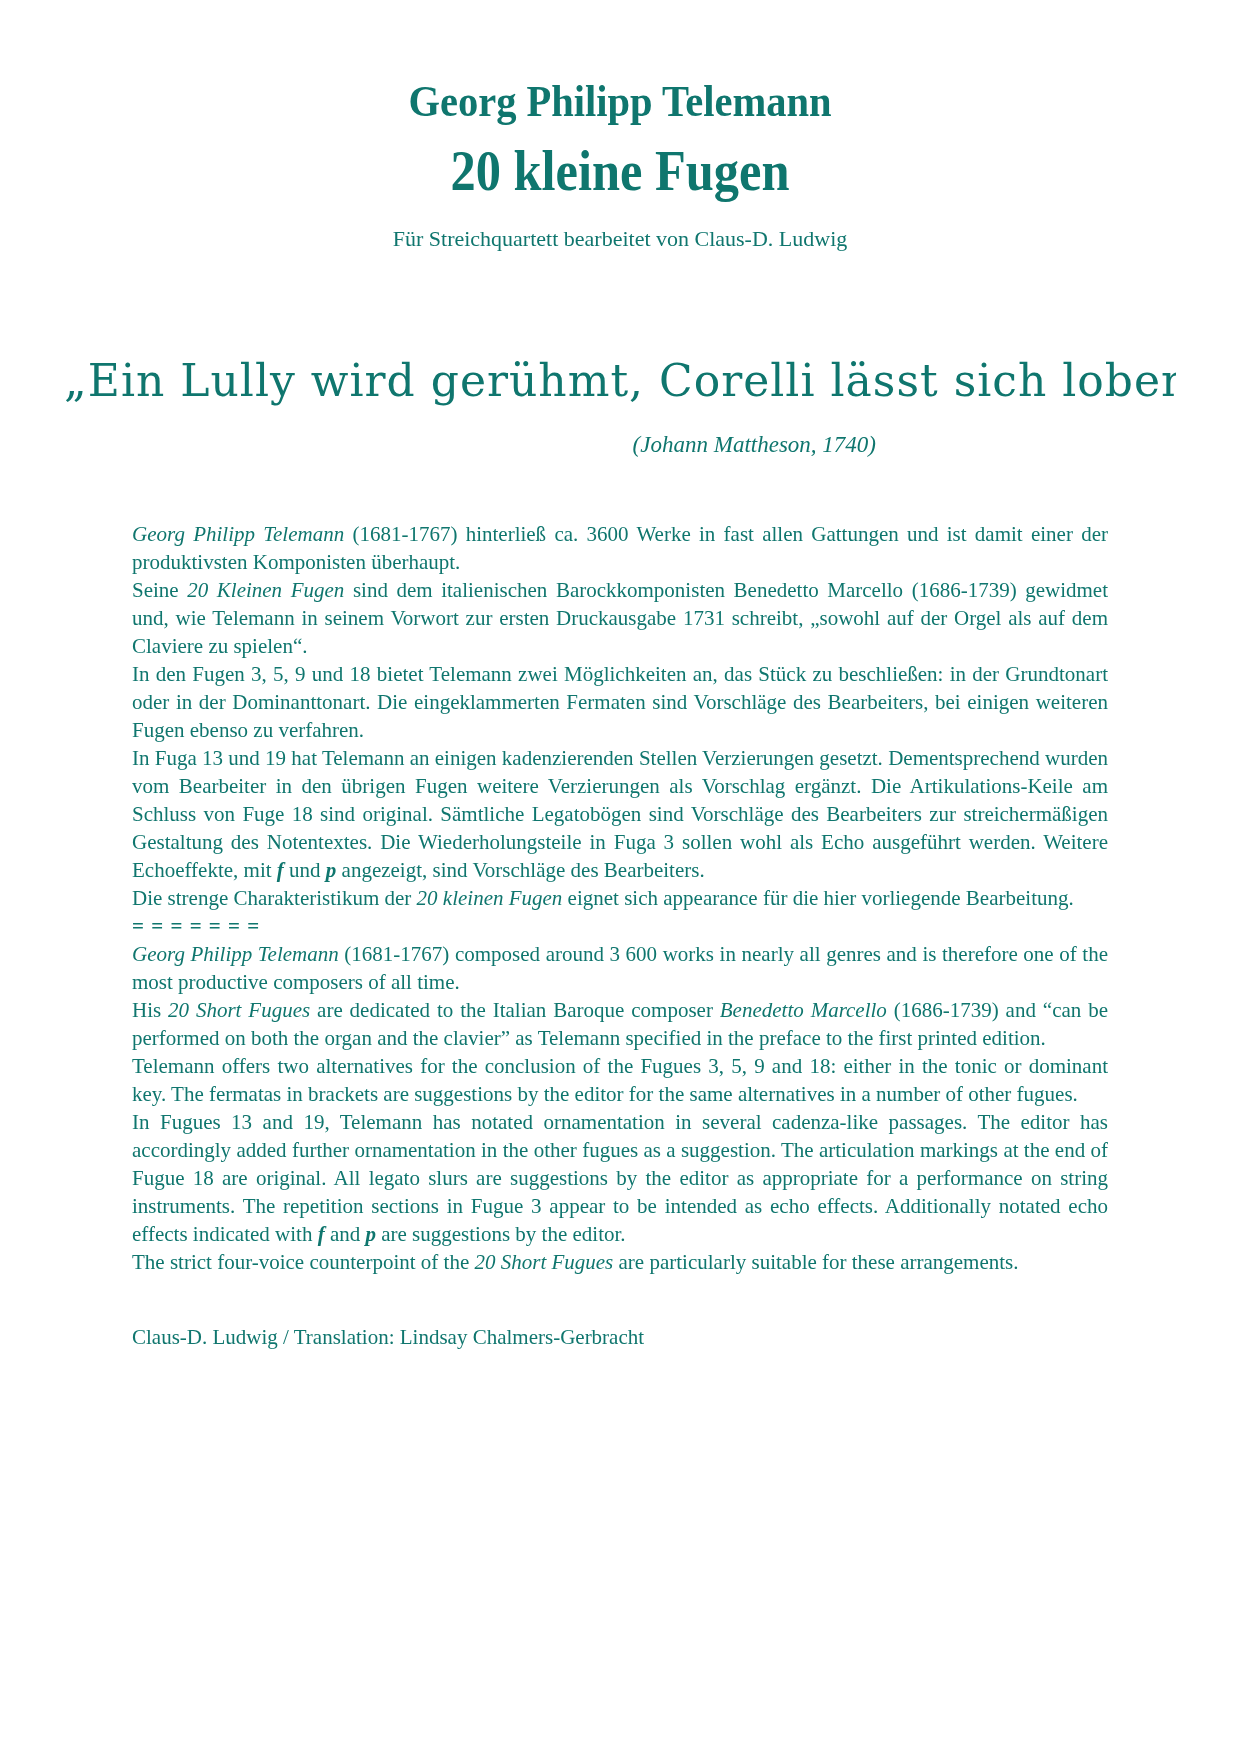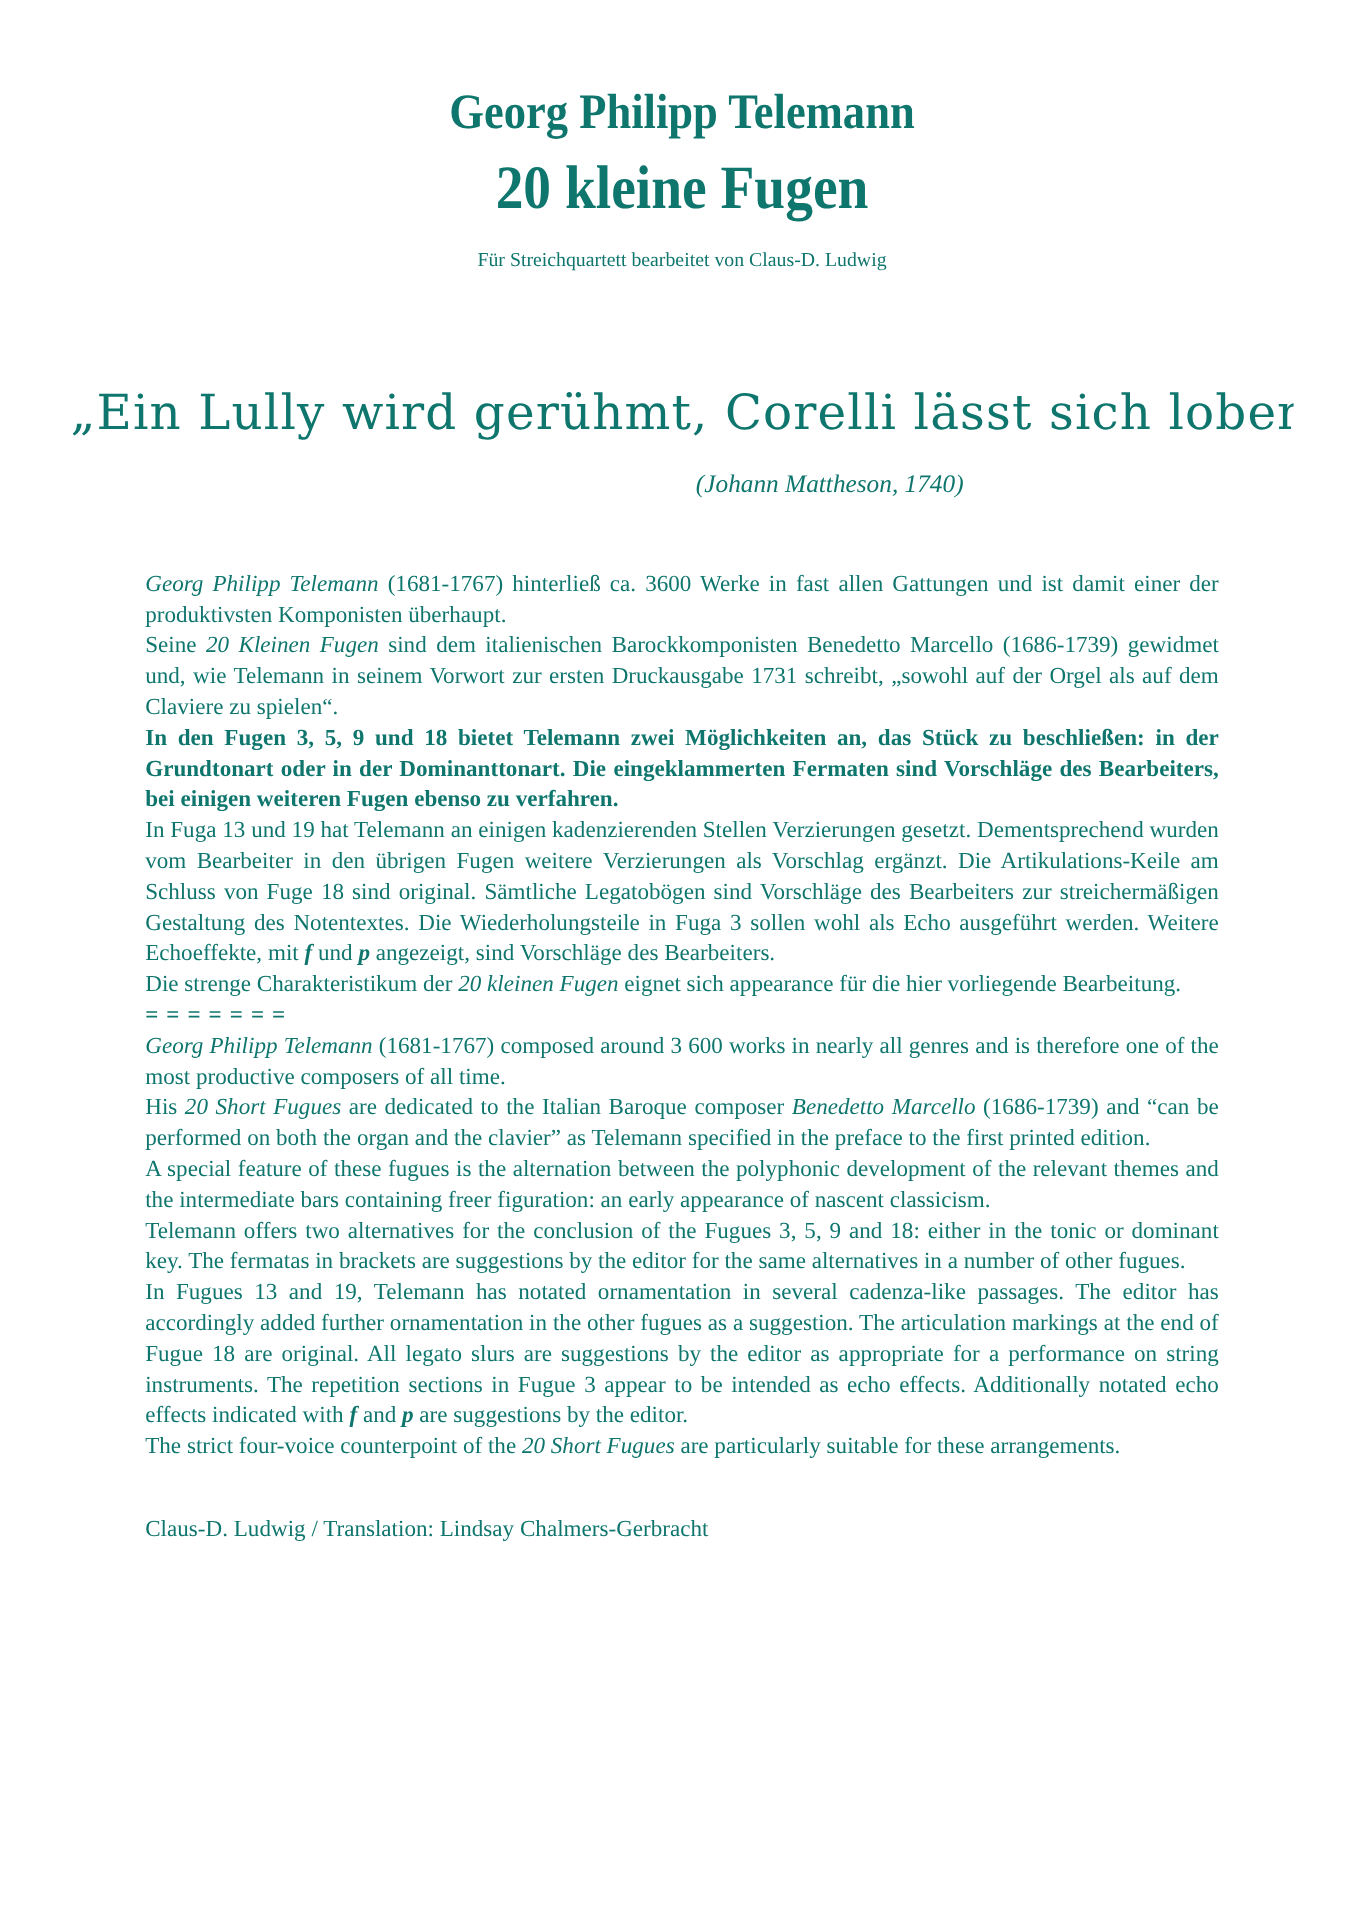--- a/index.html
+++ b/index.html
@@ -28,21 +28,21 @@
     text-align: center;
     font-size: 56px;
     line-height: 1.12;
     font-weight: bold;
     transform: scaleX(0.90);
     transform-origin: 50% 0;
   }
   .byline {
     margin: 24px 0 0 0;
     text-align: center;
-    font-size: 18px;
+    font-size: 22px;
     line-height: 1.2;
   }
   
   .quote {
     margin: 94px 160px 0 0;
     text-align: center;
     font-family: "DejaVu Serif", serif;
     font-size: 44px;
     line-height: 68px;
     letter-spacing: 1px;
@@ -58,21 +58,21 @@
   
   .body-text {
     margin: 62px 68px 0 68px;
     font-size: 21px;
     line-height: 28px;
     text-align: justify;
   }
   .body-text p { margin: 0; }
   .p-de-1 { margin-top: 0; }
   .p-de-2 { margin-top: 22px; }
-  .p-de-3 { margin-top: 17px; font-weight: bold; }
+  .p-de-3 { margin-top: 17px; }
   .p-de-4 { margin-top: 15px; }
   .p-de-5 { margin-top: 9px;  }
   .separator {
     margin-top: 33px;
     font-weight: bold;
     text-align: left;
     letter-spacing: 1px;
   }
   .p-en-1 { margin-top: 27px; }
   .p-en-2 { margin-top: 14px; }
@@ -110,21 +110,20 @@
     <p class="p-de-3">In den Fugen 3, 5, 9 und 18 bietet Telemann zwei Möglichkeiten an, das Stück zu beschließen: in der Grundtonart oder in der Dominanttonart. Die eingeklammerten Fermaten sind Vorschläge des Bearbeiters, bei einigen weiteren Fugen ebenso zu verfahren.</p>
 
     <p class="p-de-4"><span>In Fuga 13 und 19 hat Telemann an einigen kadenzierenden Stellen Verzierungen gesetzt. Dementsprechend wurden vom Bearbeiter in den übrigen Fugen weitere Verzierungen als Vorschlag ergänzt. Die Artikulations-Keile am Schluss von Fuge 18 sind original. Sämtliche Legatobögen sind Vorschläge des Bearbeiters zur streichermäßigen Gestaltung des Notentextes. Die Wiederholungsteile in Fuga 3 sollen wohl als Echo ausgeführt werden. Weitere Echoeffekte, mit </span><span class="fp">f</span><span> und </span><span class="fp">p</span><span> angezeigt, sind Vorschläge des Bearbeiters.</span></p>
 
     <p class="p-de-5"><span>Die strenge Charakteristikum der </span><span class="i">20 kleinen Fugen</span><span> eignet sich appearance für die hier vorliegende Bearbeitung.</span></p>
 
     <p class="separator">= = = = = = =</p>
 
     <p class="p-en-1"><span class="i">Georg Philipp Telemann</span><span> (1681-1767) composed around 3 600 works in nearly all genres and is therefore one of the most productive composers of all time.</span><br><span>His </span><span class="i">20 Short Fugues</span><span> are dedicated to the Italian Baroque composer </span><span class="i">Benedetto Marcello</span><span> (1686-1739) and “can be performed on both the organ and the clavier” as Telemann specified in the preface to the first printed edition.</span></p>
 
-    <p class="p-en-2">A special feature of these fugues is the alternation between the polyphonic development of the relevant themes and the intermediate bars containing freer figuration: an early appearance of nascent classicism.</p>
 
     <p class="p-en-3">Telemann offers two alternatives for the conclusion of the Fugues 3, 5, 9 and 18: either in the tonic or dominant key. The fermatas in brackets are suggestions by the editor for the same alternatives in a number of other fugues.</p>
 
     <p class="p-en-4"><span>In Fugues 13 and 19, Telemann has notated ornamentation in several cadenza-like passages. The editor has accordingly added further ornamentation in the other fugues as a suggestion. The articulation markings at the end of Fugue 18 are original. All legato slurs are suggestions by the editor as appropriate for a performance on string instruments. The repetition sections in Fugue 3 appear to be intended as echo effects. Additionally notated echo effects indicated with </span><span class="fp">f</span><span> and </span><span class="fp">p</span><span> are suggestions by the editor.</span></p>
 
     <p class="p-en-5"><span>The strict four-voice counterpoint of the </span><span class="i">20 Short Fugues</span><span> are particularly suitable for these arrangements.</span></p>
 
   </div>
 
   <div class="footer">Claus-D. Ludwig / Translation: Lindsay Chalmers-Gerbracht</div>

